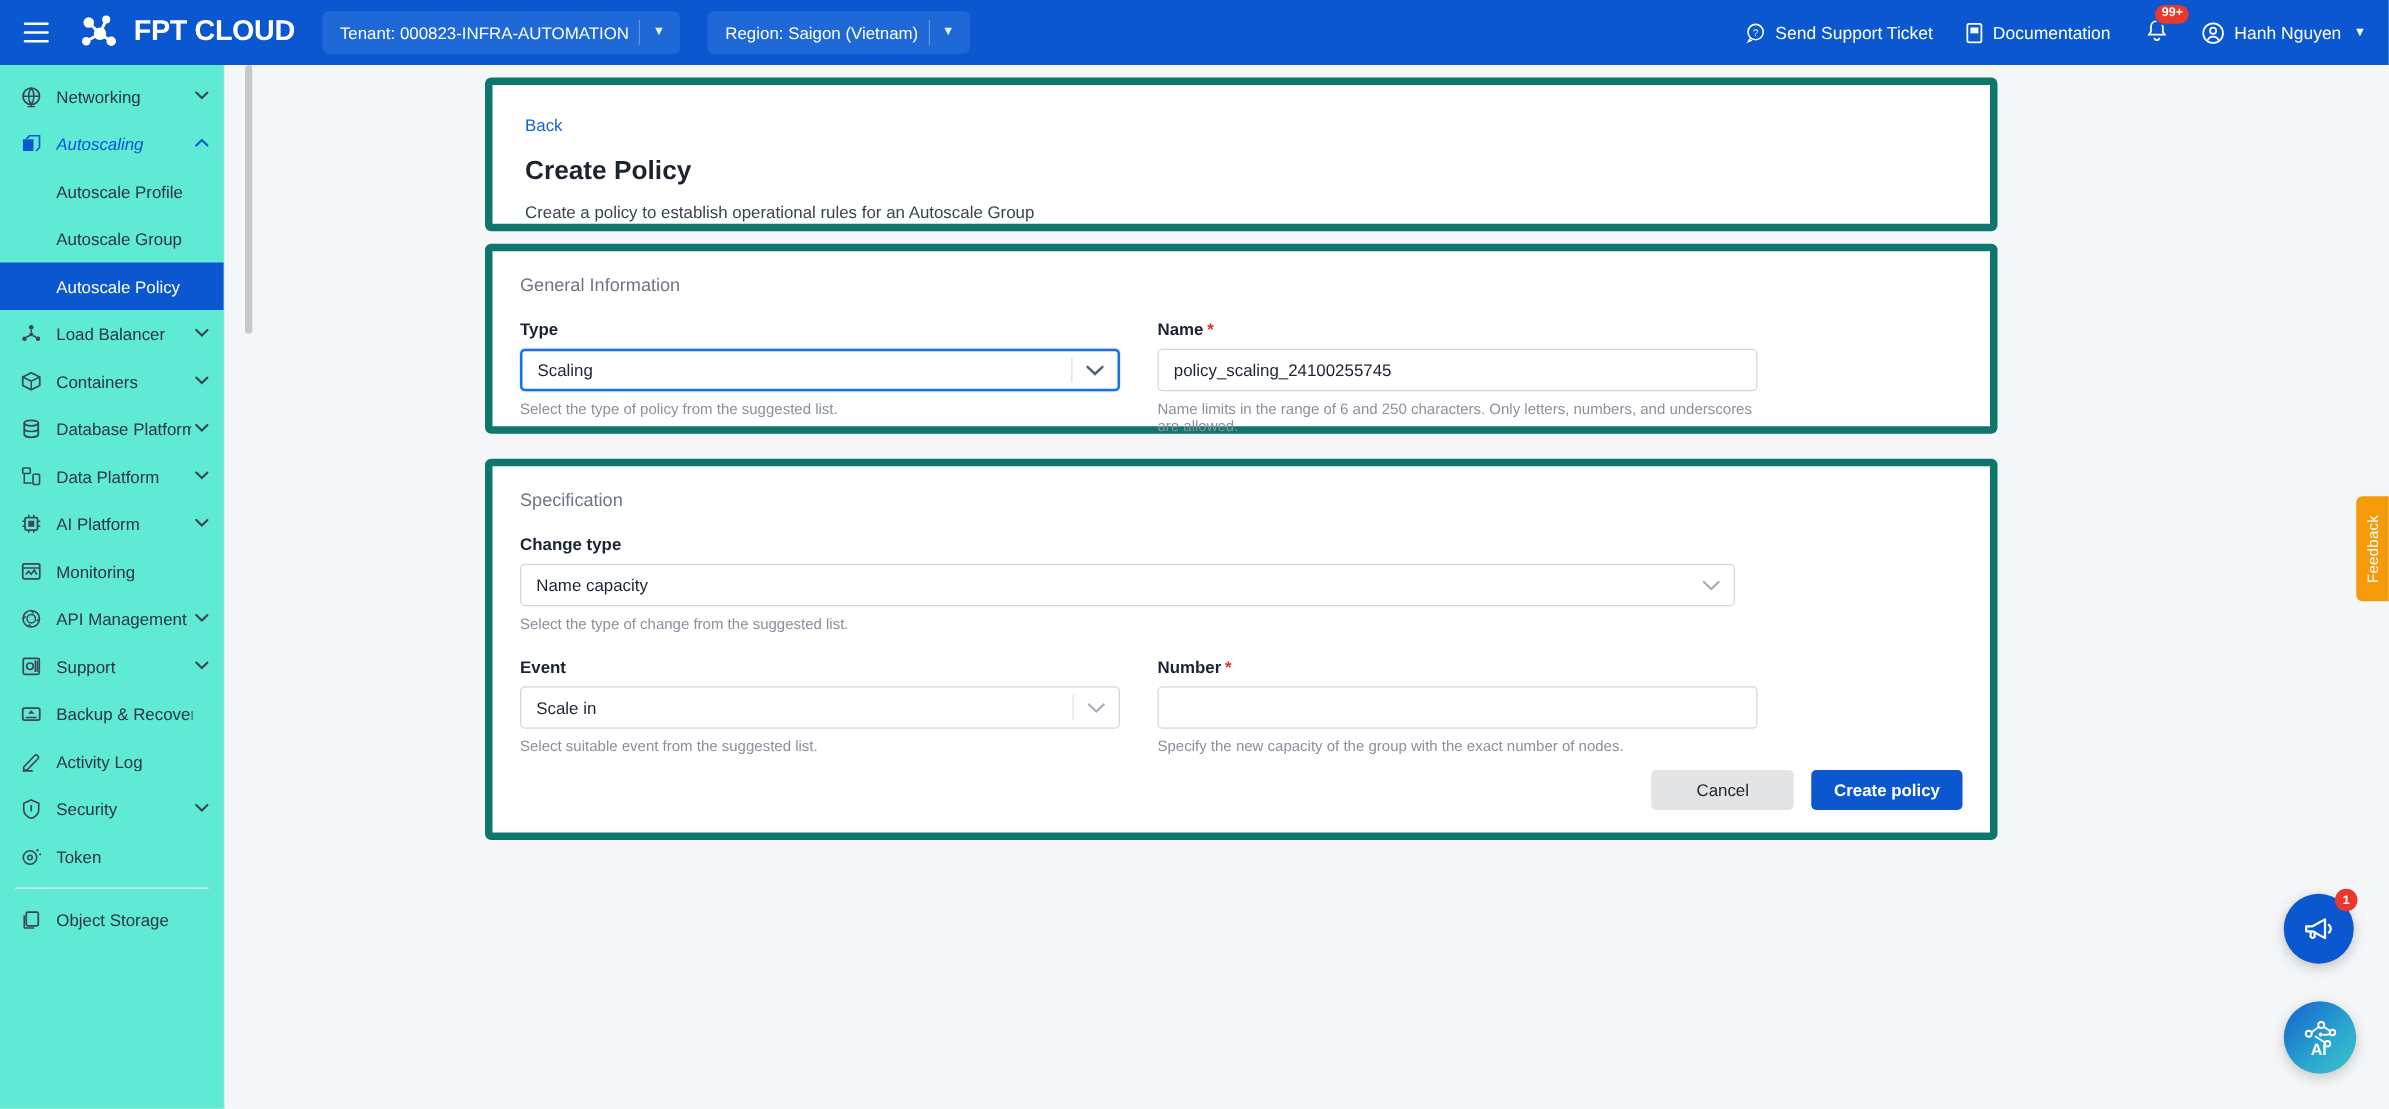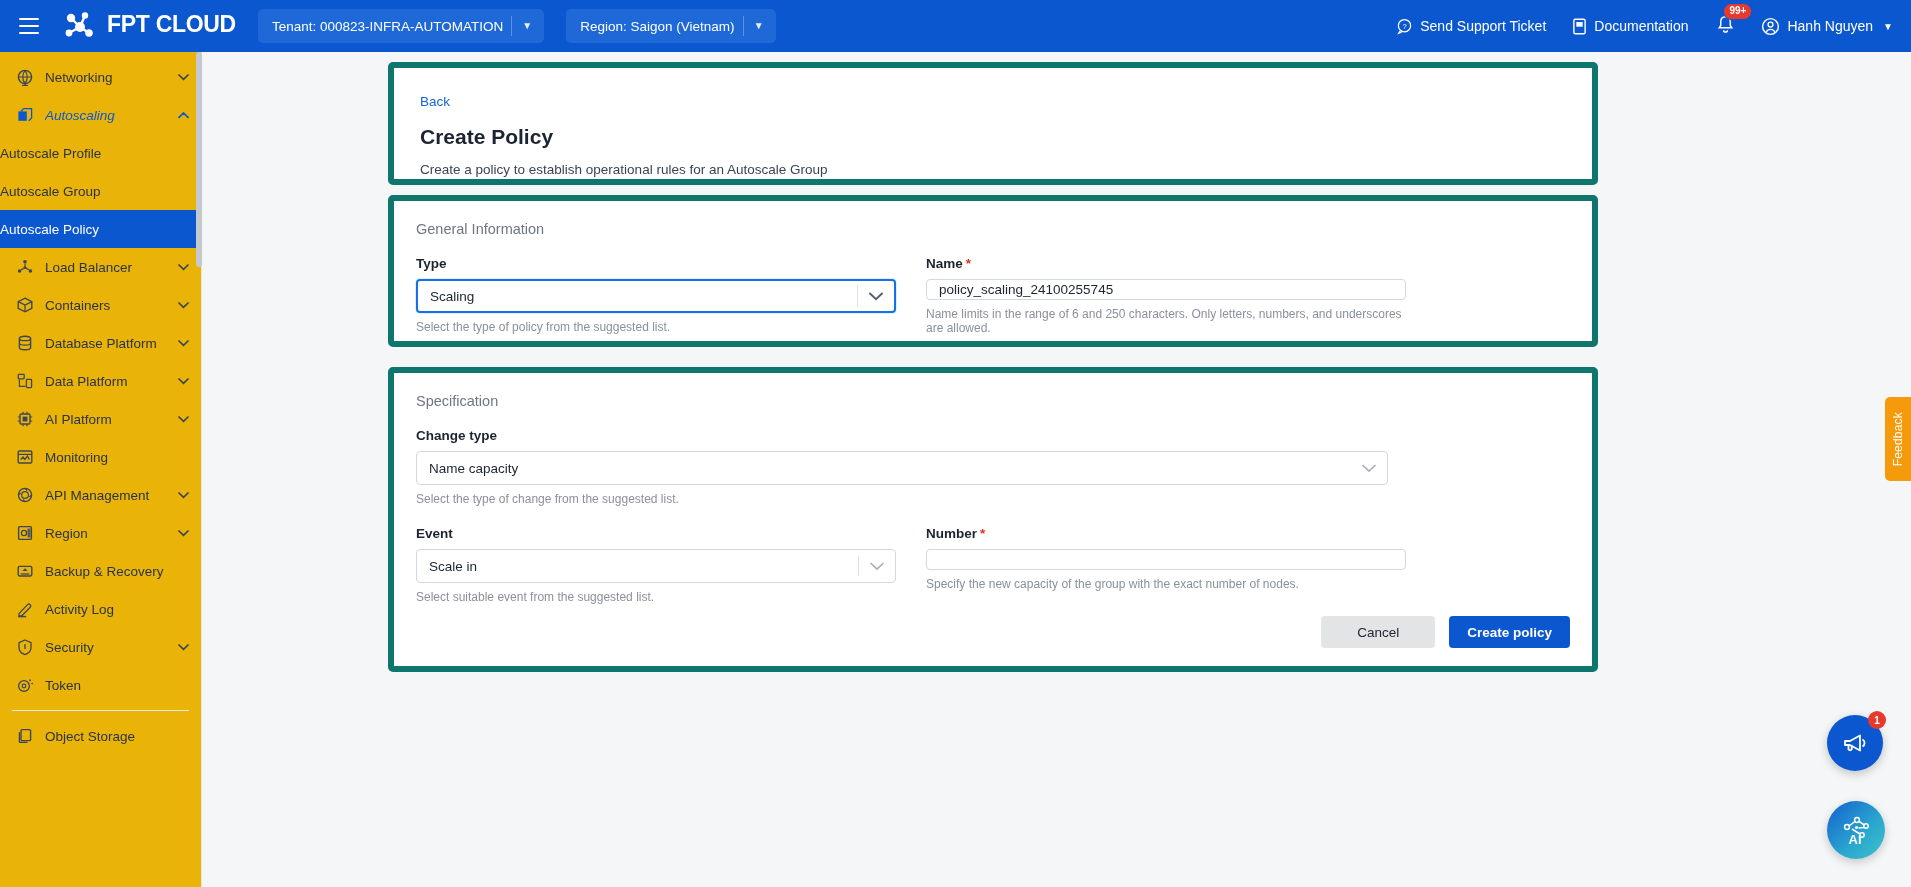--- a/index.html
+++ b/index.html
@@ -59,22 +59,22 @@
     font-size: 10px; font-weight: bold;
     border-radius: 9px; padding: 1px 5px 2px; line-height: 1.2;
     border: 1px solid #0b57d0;
   }
   .user { display: flex; align-items: center; gap: 7px; font-size: 14px; margin-left: 26px; cursor: pointer; flex: 0 0 auto;}
   .user .caret { font-size: 10px; margin-left: 3px; }
 
   
   .sidebar {
     position: absolute; top: 52px; left: 0;
-    width: 202px; height: 835px;
-    background: #eab308;
+    width: 180px; height: 835px;
+    background: #5eead4;
     border-right: 1px solid #e4e6ea;
     overflow: hidden;
   }
   .nav { padding-top: 6px; }
   .nav-item {
     display: flex; align-items: center;
     height: 38px; padding: 0 12px 0 14px;
     font-size: 13.5px; color: #2b3445;
     cursor: pointer; position: relative;
   }
@@ -84,21 +84,21 @@
     margin-right: 9px; color: #3c4657;
   }
   .nav-item .lbl { flex: 1 1 auto; white-space: nowrap; overflow: hidden; }
   .nav-item .chev { font-size: 11px; color: #3a4455; width: 14px; text-align: right; }
   .nav-item.active-parent { color: #0b57d0; font-style: italic; }
   .nav-item.active-parent .ico { color: #0b57d0; }
   .nav-item.active-parent .chev { color: #0b57d0; }
 
   .nav-sub {
     display: flex; align-items: center;
-    height: 38px; 
+    height: 38px; padding-left: 45px;
     font-size: 13.5px; color: #2b3445; cursor: pointer;
   }
   .nav-sub.selected { background: #0b57d0; color: #ffffff; font-weight: normal; }
 
   .nav-divider { height: 1px; background: #e7e9ed; margin: 6px 12px; }
 
   .sb-scroll-track {
     position: absolute; top: 52px; left: 196px;
     width: 6px; height: 835px; background: transparent;
   }
@@ -160,21 +160,21 @@
   }
   .control.focused { border: 2px solid #1472e6; box-shadow: 0 0 0 1px rgba(20,114,230,.12); }
   .control .val { flex: 1 1 auto; }
   .control .divider { width: 1px; height: 20px; background: #dcdfe5; }
   .control .arrow {
     width: 36px; display: flex; align-items: center; justify-content: center;
     color: #5a6membe; 
   }
   .control .arrow { color: #56607a; }
   .control.dim .arrow { color: #a9aeb8; }
-  .control.input { cursor: text; height: 21px; }
+  .control.input { cursor: text; height: 34px; }
 
   .hint { font-size: 12px; color: #8a909c; margin-top: 7px; }
 
   .btn-row {
     position: absolute; right: 22px; bottom: 18px;
     display: flex; align-items: center; gap: 14px;
   }
   .btn {
     height: 32px; border-radius: 4px; font-size: 13.5px;
     display: flex; align-items: center; justify-content: center;
@@ -419,21 +419,21 @@
           </svg></span>
       </div>
       <div class="nav-item">
         <span class="ico">
           <svg width="18" height="18" viewBox="0 0 18 18">
             <rect x="2.6" y="2.6" width="12.8" height="12.8" rx="1.2" fill="none" stroke="currentColor" stroke-width="1.4"></rect>
             <circle cx="8" cy="9" r="2.6" fill="none" stroke="currentColor" stroke-width="1.3"></circle>
             <path d="M12.2 4.4 v9.2 M13.8 4.4 v9.2" stroke="currentColor" stroke-width="1.2"></path>
           </svg>
         </span>
-        <span class="lbl">Region</span>
+        <span class="lbl">Support</span>
         <span class="chev"><svg width="11" height="7" viewBox="0 0 11 7">
             <path d="M1 1 L5.5 5.4 L10 1" fill="none" stroke="currentColor" stroke-width="1.7" stroke-linecap="round"></path>
           </svg></span>
       </div>
       <div class="nav-item">
         <span class="ico">
           <svg width="18" height="18" viewBox="0 0 18 18">
             <rect x="2.2" y="4.4" width="13.6" height="9.6" rx="1.4" fill="none" stroke="currentColor" stroke-width="1.4"></rect>
             <path d="M9 6.2 L11.6 9 H6.4 z" fill="currentColor"></path>
             <path d="M4.6 12 h8.8" stroke="currentColor" stroke-width="1.3"></path>

